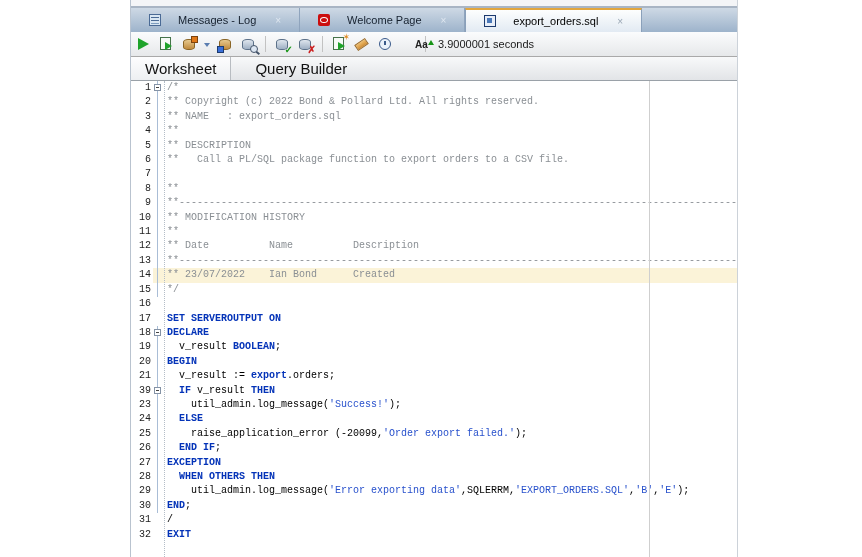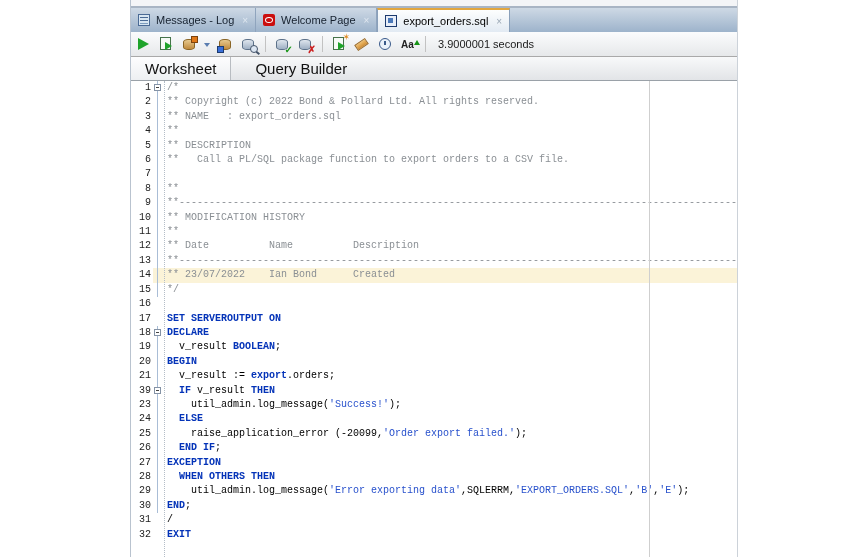--- a/index.html
+++ b/index.html
@@ -8,21 +8,21 @@
   .app{position:absolute;left:130px;top:0;width:608px;height:557px;
        border-left:1px solid #b9c3cf;border-right:1px solid #ccd2d9;box-sizing:border-box;
        display:flex;flex-direction:column;}
 
   
   .topstrip{height:6px;background:#f4f5f7;border-bottom:2px solid #a9b5c4;}
 
   
   .tabbar{height:24px;background:linear-gradient(#ced9e5,#9db3cb);display:flex;align-items:stretch;
           font-size:11px;color:#15202e;}
-  .tab{display:flex;align-items:center;gap:6px;padding:0 7px;border-right:1px solid #8fa4bd;cursor:default;}
+  .tab{display:flex;align-items:center;gap:17px;padding:0 18px;border-right:1px solid #8fa4bd;cursor:default;}
   .tab .x{color:#dfe7f0;font-size:10px;margin-left:2px;}
   .tab.active{background:linear-gradient(#fdfefe,#e2eaf3);border-top:2px solid #e2a63e;
               border-left:1px solid #8aa0ba;border-right:1px solid #8aa0ba;color:#000;}
   .tab.active .x{color:#9aa7b5;}
   .tabfill{flex:1;}
 
   
   .ticon{width:12px;height:12px;display:inline-block;position:relative;flex:none;}
   .icon-mlog{background:#d8e6f2;border:1px solid #4a6a95;box-sizing:border-box;}
   .icon-mlog::after{content:"";position:absolute;left:1px;right:1px;top:2px;height:1px;
@@ -58,21 +58,21 @@
   .mark{position:absolute;right:-2px;bottom:-2px;font-size:10px;font-weight:bold;line-height:10px;}
   .mark.ok{color:#169416;} .mark.bad{color:#cc2020;}
   .mag{position:absolute;right:-1px;bottom:0;width:6px;height:6px;border:1.5px solid #44546a;border-radius:50%;background:#dce6f2;}
   .mag::after{content:"";position:absolute;right:-3px;bottom:-2px;width:4px;height:1.5px;background:#44546a;transform:rotate(40deg);}
   .star{position:absolute;right:-2px;top:-3px;color:#e08a1e;font-size:9px;line-height:9px;}
   .i-eraser{position:absolute;left:1px;top:5px;width:13px;height:7px;background:linear-gradient(#f0c070,#cf8c34);
             border:1px solid #9a6a28;transform:rotate(-35deg);box-sizing:border-box;}
   .i-clock{position:absolute;left:2px;top:2px;width:12px;height:12px;border:1.5px solid #3a5a8a;border-radius:50%;
            background:#eaf1fa;box-sizing:border-box;}
   .i-clock::after{content:"";position:absolute;left:4px;top:2px;width:1.5px;height:4px;background:#3a5a8a;}
-  .i-case{position:absolute;left:1px;top:2px;font-size:10px;font-weight:bold;color:#222;line-height:13px;}
+  .i-case{position:absolute;left:15px;top:2px;font-size:10px;font-weight:bold;color:#222;line-height:13px;}
   .i-case::after{content:"";position:absolute;right:-6px;top:2px;border-left:3px solid transparent;
            border-right:3px solid transparent;border-bottom:5px solid #169416;}
   .caret{width:7px;height:17px;position:relative;flex:none;}
   .caret::after{content:"";position:absolute;left:0;top:7px;border-left:3.5px solid transparent;
            border-right:3.5px solid transparent;border-top:4px solid #5a7db0;}
   .timer{margin-left:4px;}
 
   
   .wstabs{height:23px;background:linear-gradient(#f8f9fa,#e2e4e7);border-bottom:1px solid #9aa1a8;
           display:flex;align-items:stretch;font-size:15px;color:#111;}

